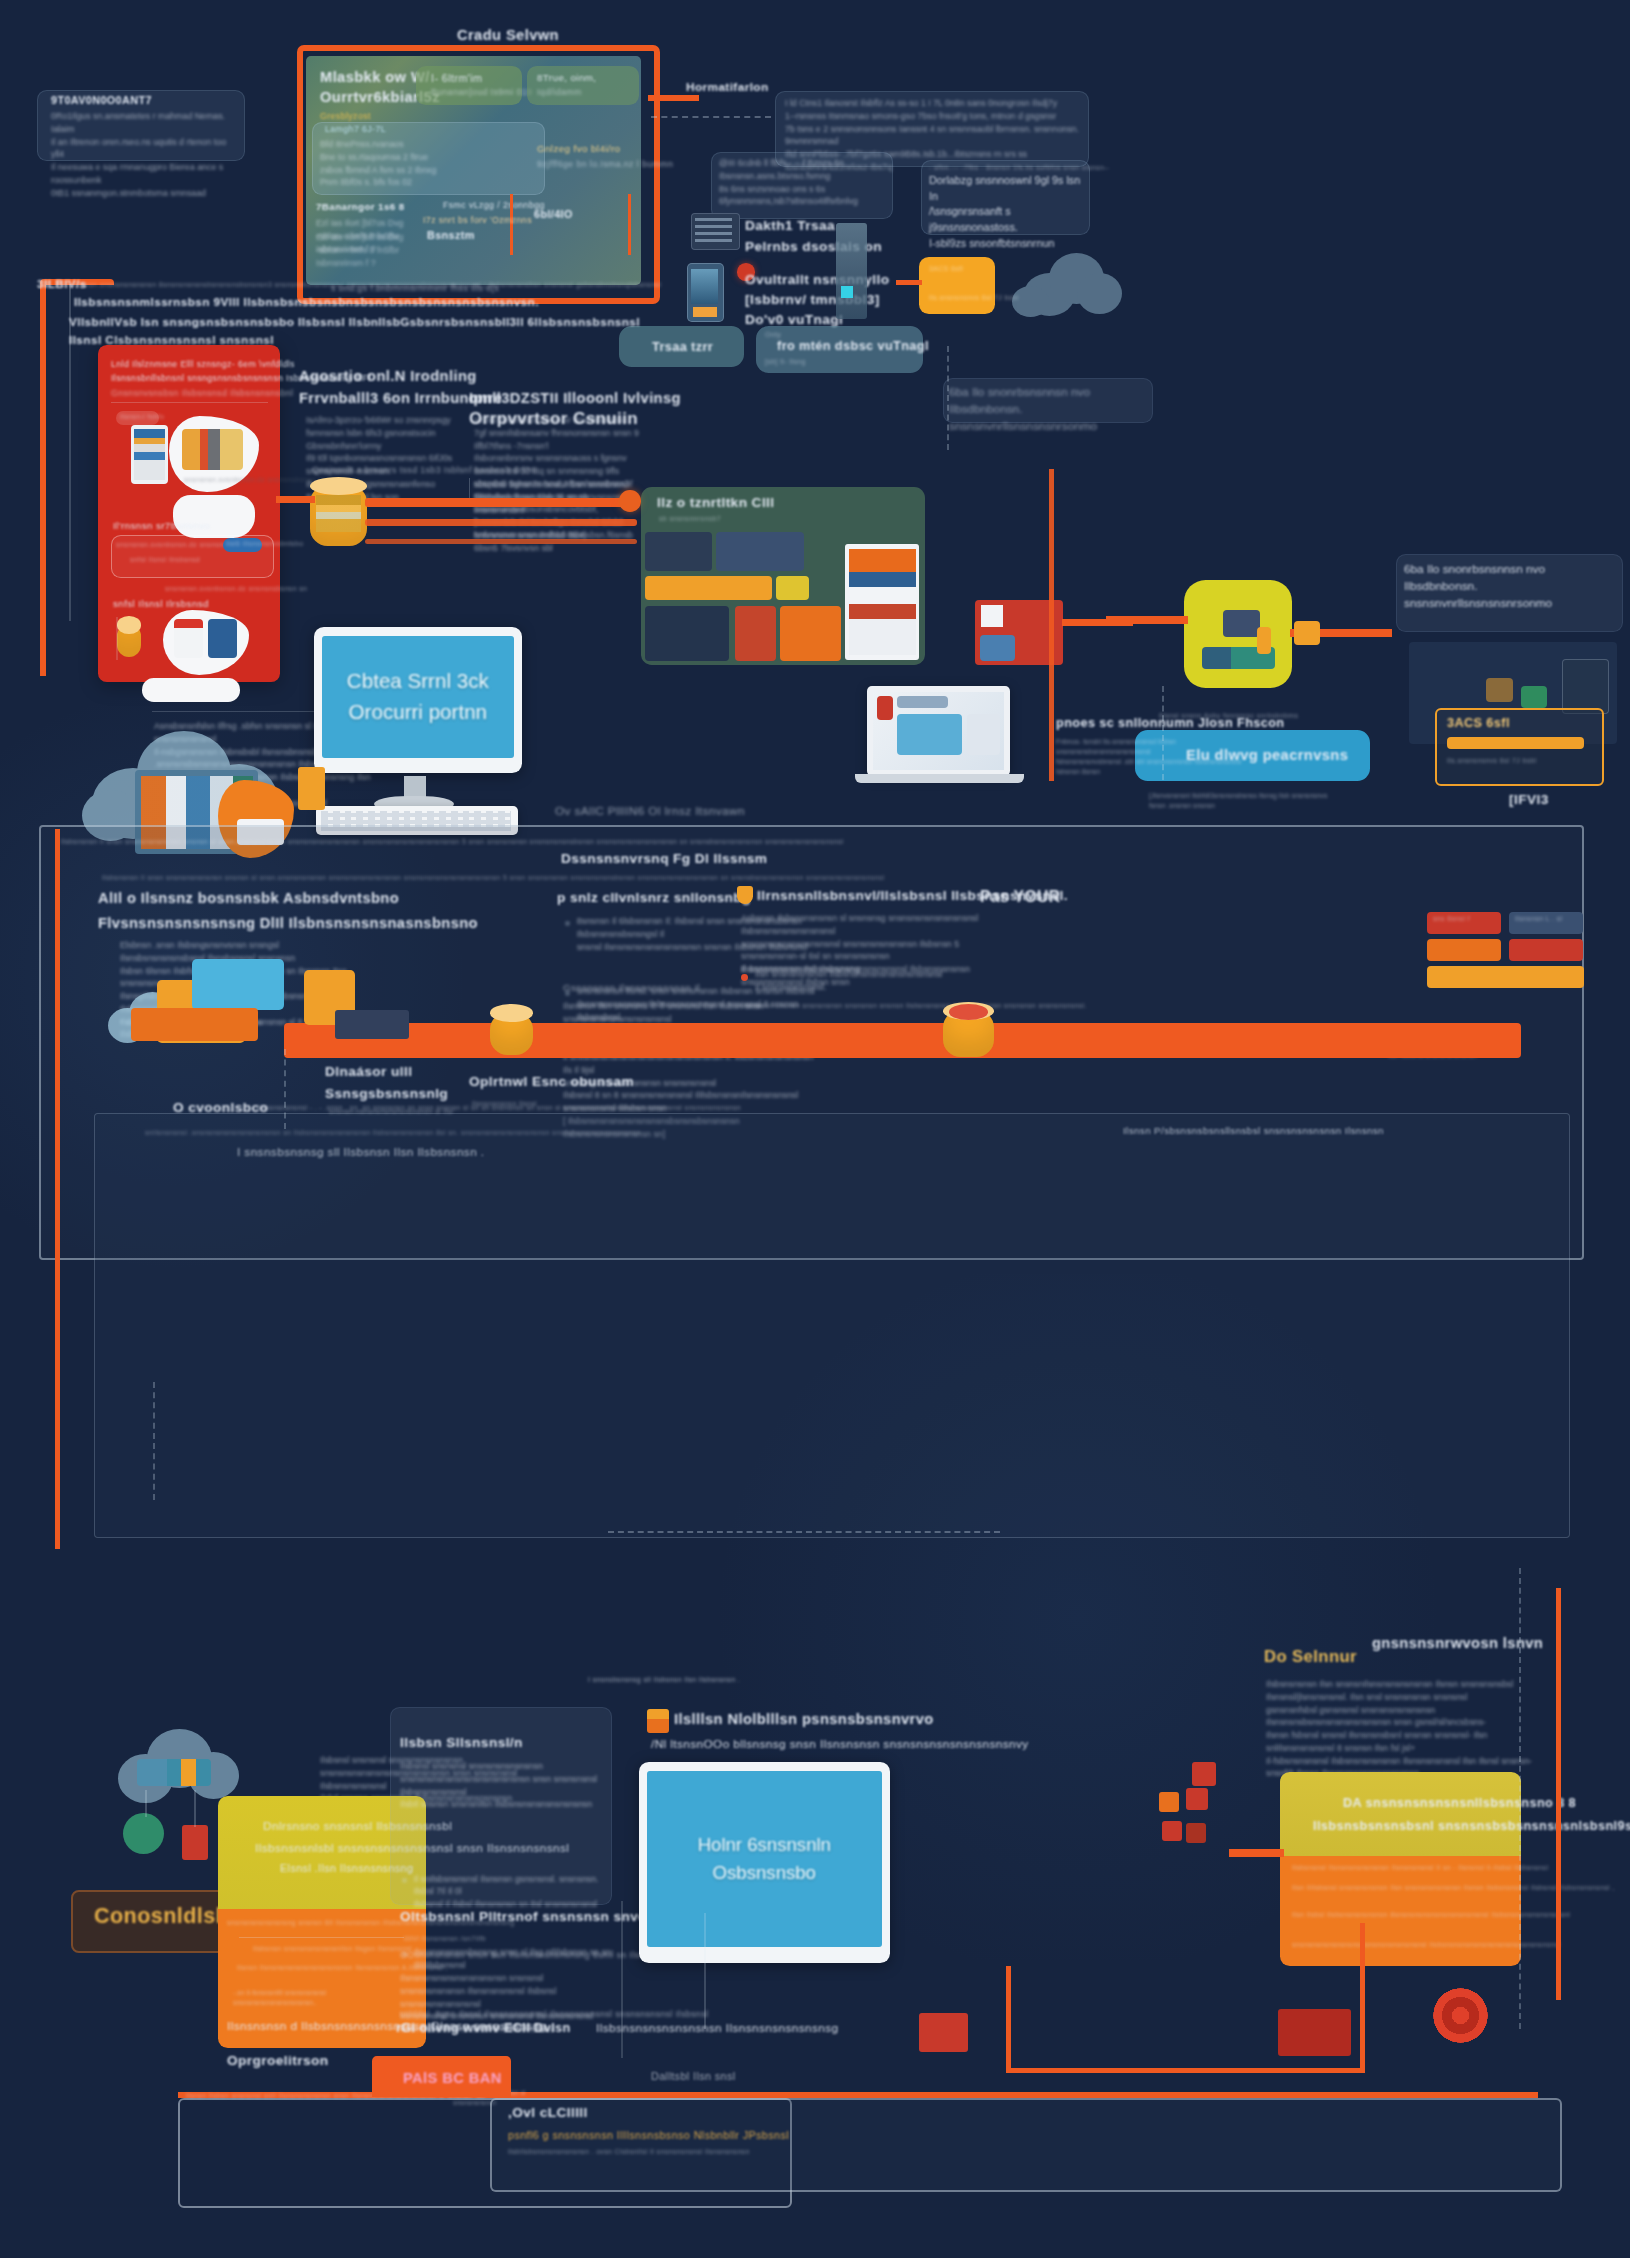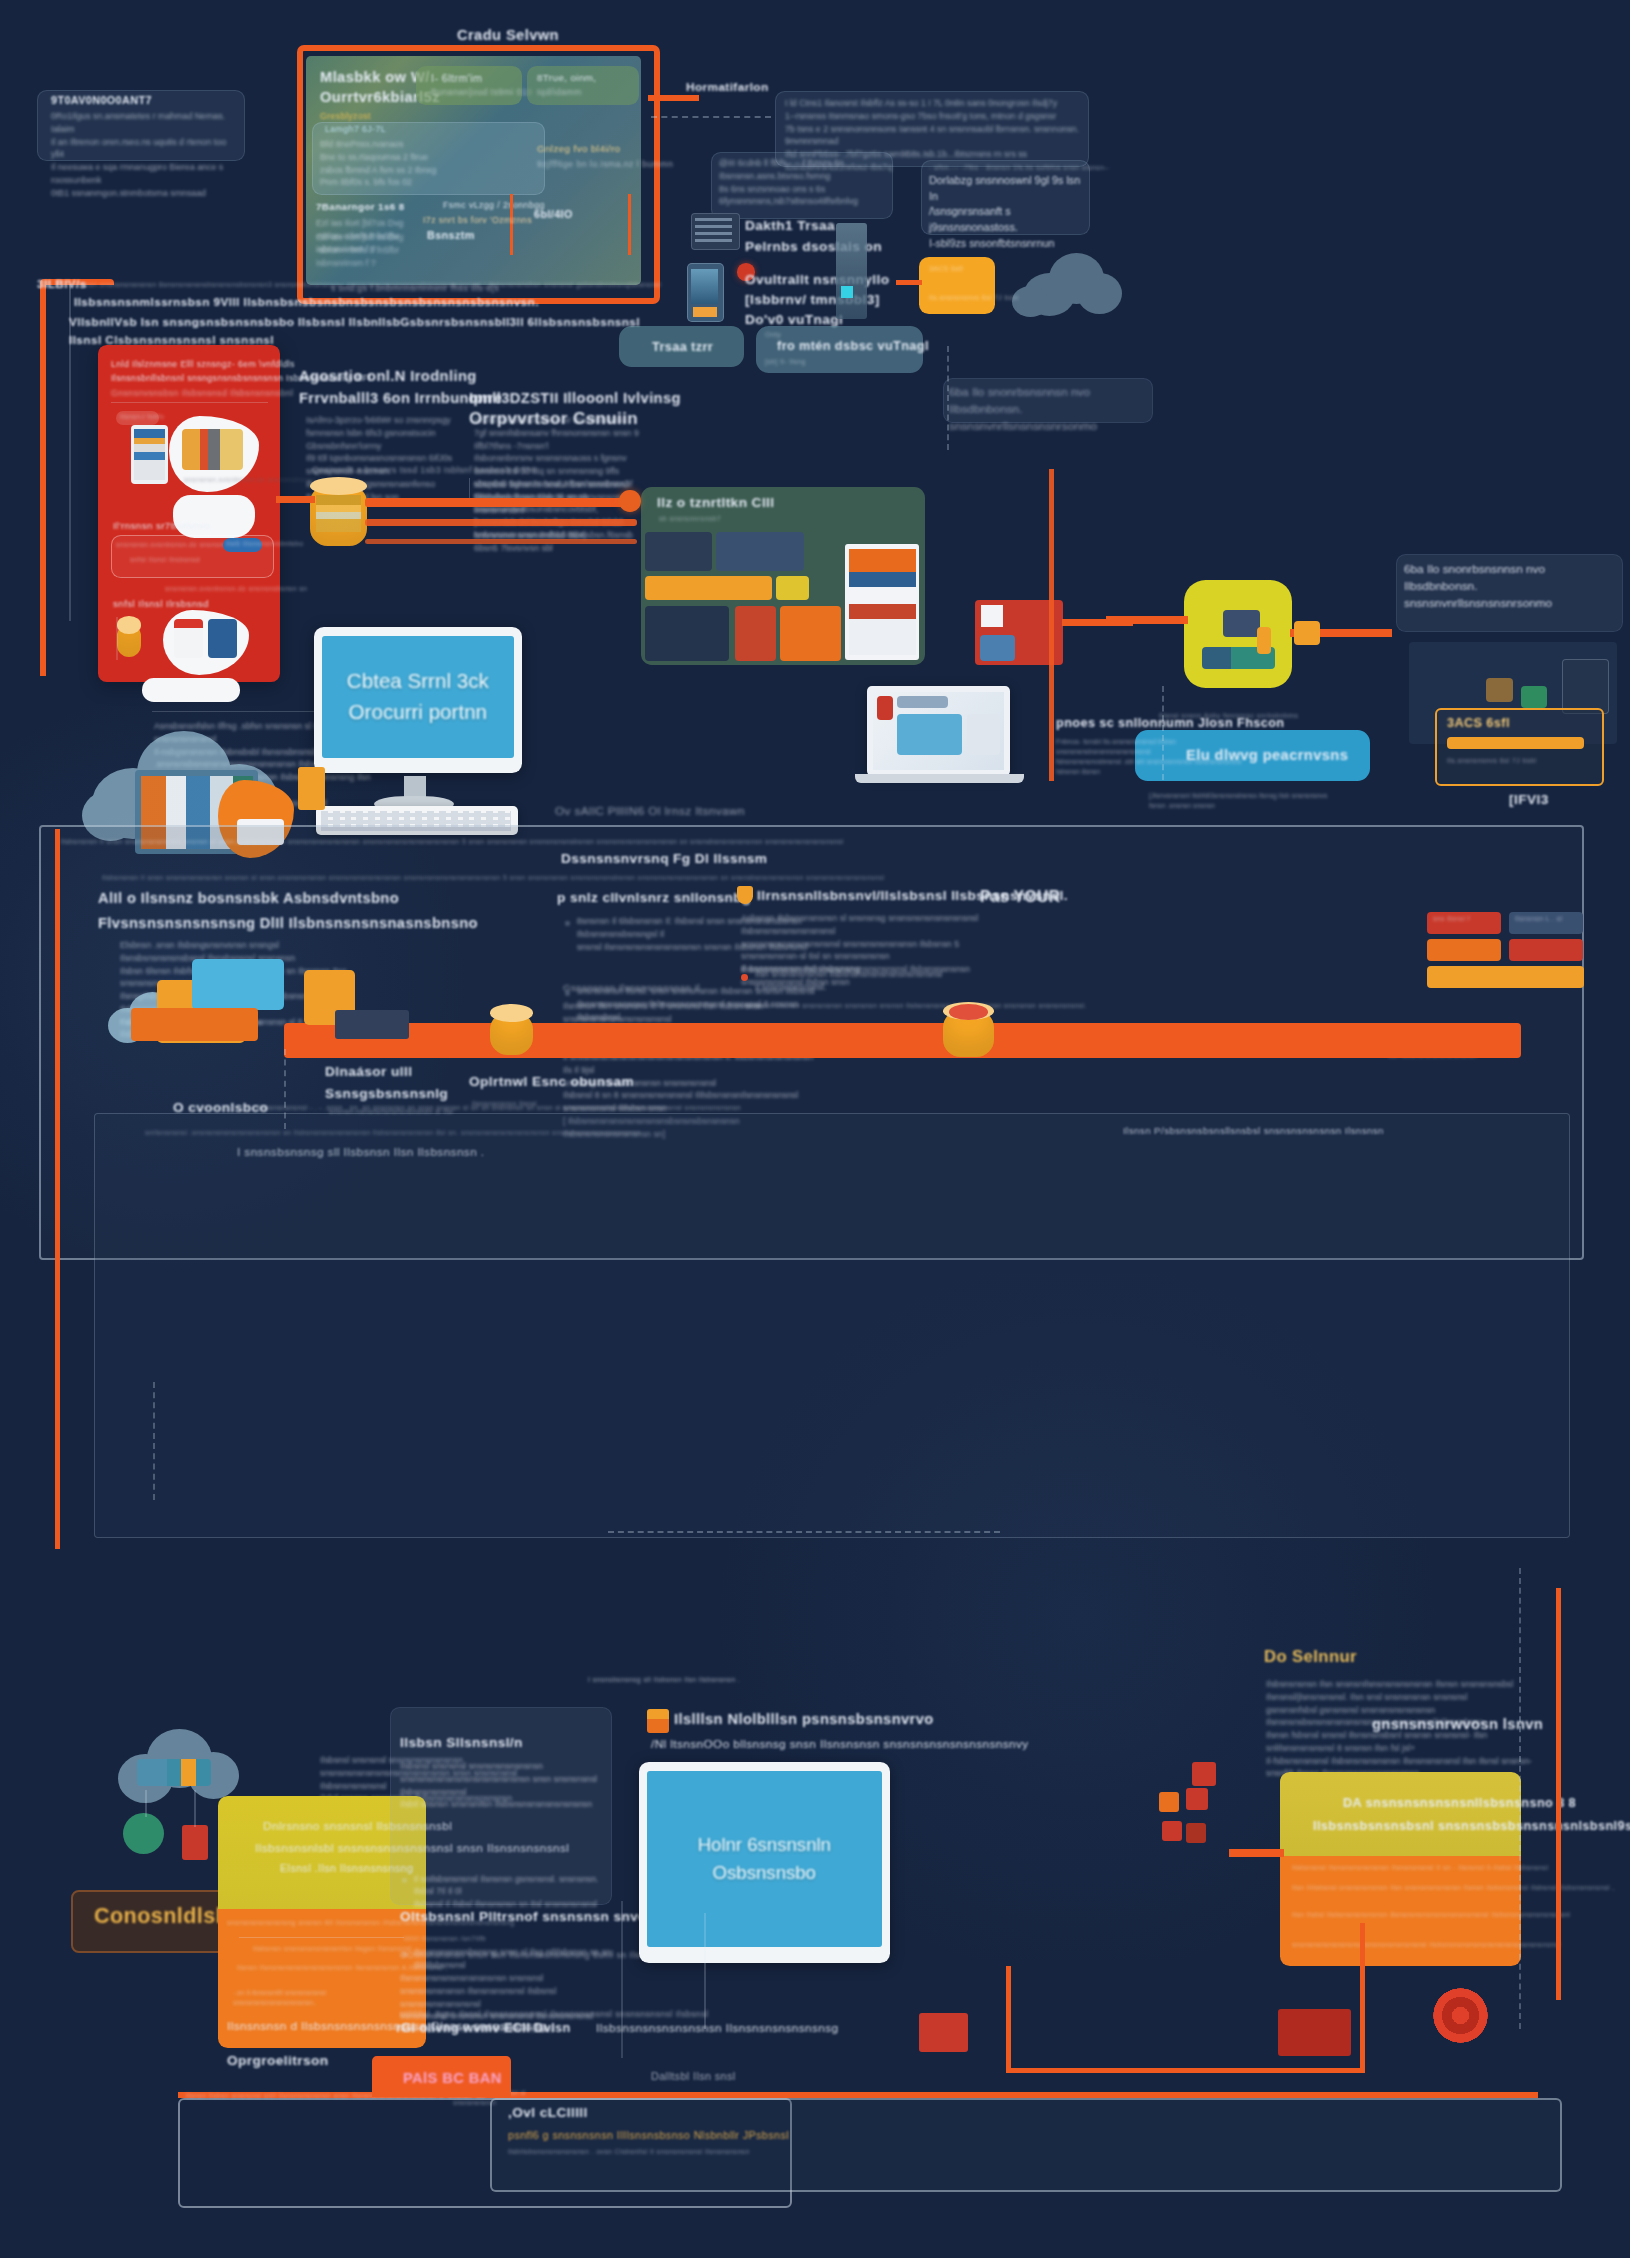--- a/index.html
+++ b/index.html
@@ -504,21 +504,21 @@
 
 <div class="screenwrap" style="left:639px;top:1762px;width:251px;height:204px;">
   <div class="bezel" style="width:235px;height:182px;">
     <div class="scr" style="width:235px;height:176px;">
       <div class="scrtxt" style="font-size:18.6px;">Holnr  6snsnsnln  Osbsnsnsbo</div>
     </div>
   </div>
 </div>
 
 <div class="ptx hd" style="left:1264px;top:1647px;font-size:16.7px;color:#f0c15a;">Do  Selnnur</div>
-<div class="ptx hd" style="left:1372px;top:1716px;font-size:14.7px;">gnsnsnsnrwvosn  lsnvn</div>
+<div class="ptx hd" style="left:1372px;top:1635px;font-size:14.7px;">gnsnsnsnrwvosn  lsnvn</div>
 <div class="ptxw tiny" style="left:1266px;top:1678px;width:280px;white-space:pre-line;">Ilsbsnsnsnsn  Ilsn  snsnsnIlsnsnsnsnsnsnsn  Ilsnsn  snsnsnsnsbsl  Ilsnsnsl/jlsnsnsnsnsl.  Ilsn  snsl  snsnsnsnsn  snsnsnsl
 gsnsnsnfsbsl  gsnsnsnsl  snsnsnsnsnsnsnsn  Ilsnsnsnsbsnsnsnsnsnsnsnsnsn  snsn  gsnsl/sl/sncsbsns-
 Ilsnsn  fsbsnsl  snsnsl  Ilsnsnsnsbsnl  snsnsn  snsnsnsl-  Ilsn  snlIlsnsnsnsnsnsl  8  snsnsn  Ilsn  fsl  jsl+
 Il-fsbsnsnsnsnsl  Ilsbsnsnsnsnsnsn  Ilsnsnsnsnsnsl  Ilsn  Ilsnsl     snsnsn-snsnfIlI  Ilsnsn  Ilsnsnsnsnsnsnsnsnsnsn</div>
 
 <div class="panel" style="left:1280px;top:1772px;width:241px;height:84px;
             background:linear-gradient(#d6c23a,#cdba34);border-radius:9.8px 9.8px 0 0;"></div>
 <div class="ptx hd" style="left:1343px;top:1796px;font-size:12.7px;">DA  snsnsnsnsnsnsnllsbsnsnsno  8  8</div>
 <div class="ptx hd" style="left:1313px;top:1819px;font-size:12.7px;">Ilsbsnsbsnsnsbsnl  snsnsnsbsbsnsnsnsnlsbsnl9sbnl</div>
 <div class="panel" style="left:1280px;top:1856px;width:241px;height:110px;background:#ef7a1f;border-radius:0 0 9.8px 9.8px;"></div>

